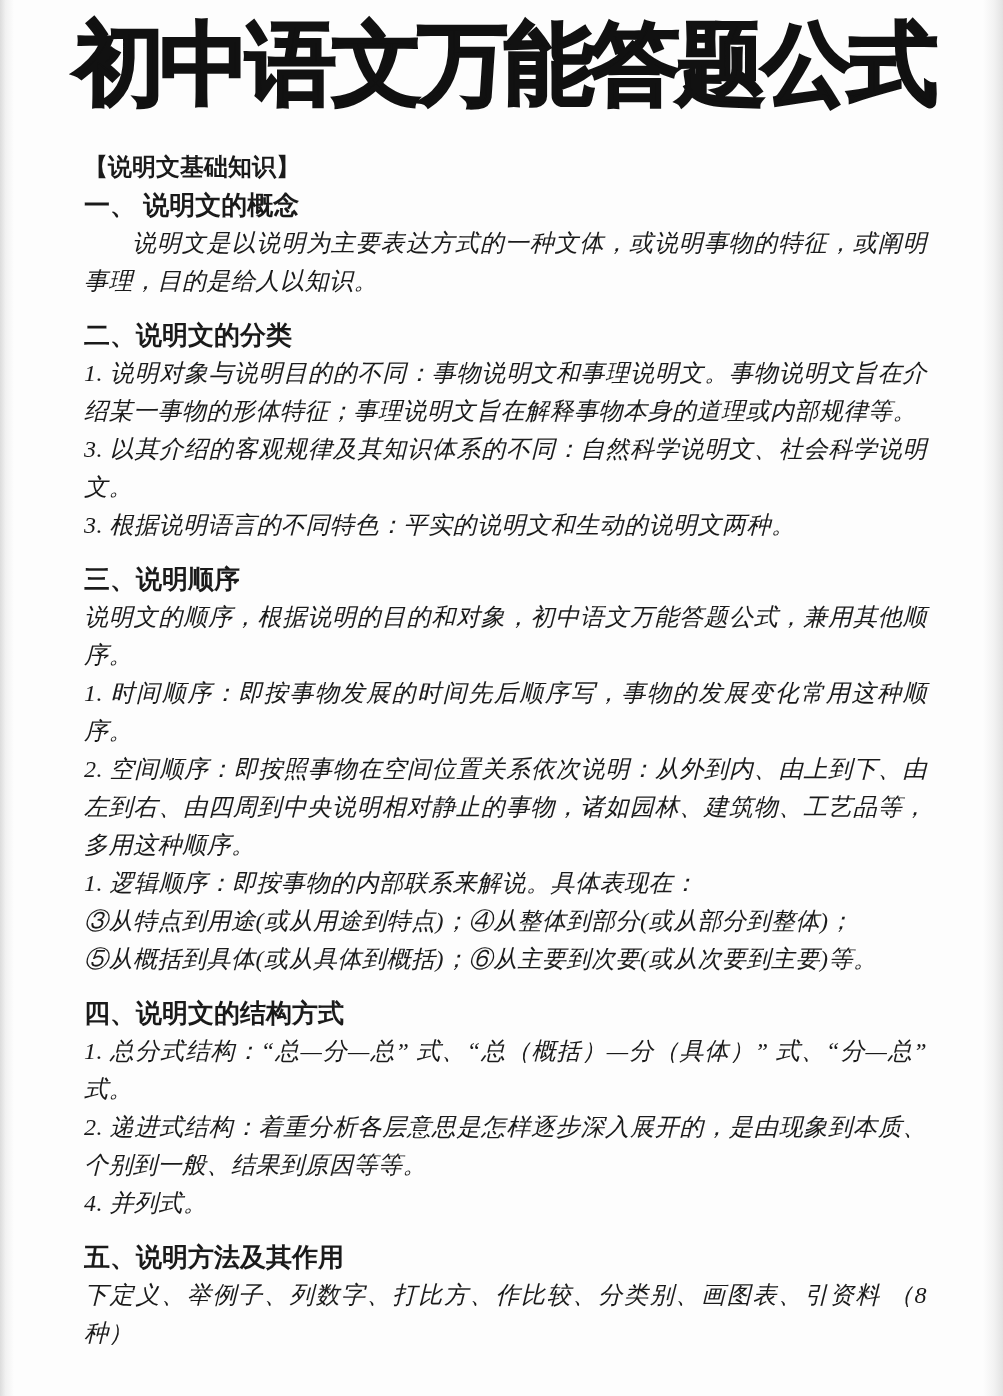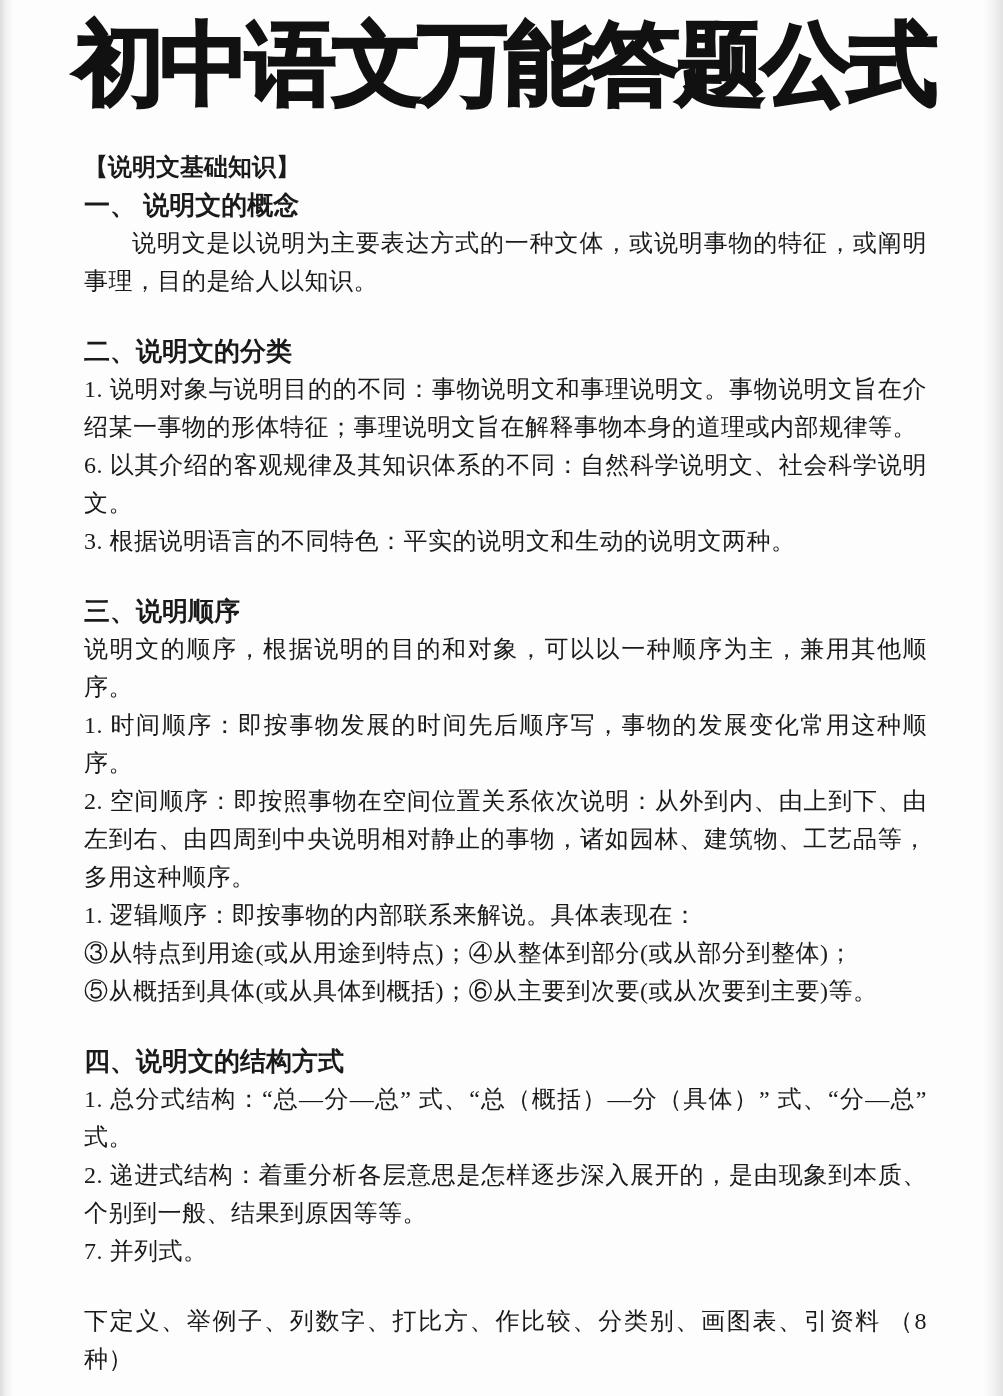--- a/index.html
+++ b/index.html
@@ -50,34 +50,35 @@
     -webkit-text-stroke: 2.5px #111;
   }
   .tag-header {
     margin-top: 30px;
     font-family: Liberation Serif, serif;
     font-weight: bold;
     font-size: 24px;
     line-height: 38px;
   }
   .section { margin: 0; }
-  .section + .section { margin-top: 32px; }
+  .section + .section { margin-top: 16px; }
   .section-heading {
     margin: 0;
     font-family: "Liberation Sans", "DejaVu Sans", sans-serif;
     font-weight: bold;
     font-size: 26px;
     line-height: 38px;
   }
   .para {
     margin: 0;
     font-size: 24px;
     line-height: 38px;
     text-align: justify;
     letter-spacing: 0.5px;
+    font-style: italic;
   }
   .para.indent { text-indent: 2em; }
 </style>
 </head>
 <body>
 
 <div class="page">
   <div class="edge edge-left"></div>
   <div class="edge edge-right"></div>
 
@@ -88,40 +89,41 @@
     <div class="tag-header">【说明文基础知识】</div>
 
     <div class="section">
       <h2 class="section-heading">一、 说明文的概念</h2>
       <p class="para indent">说明文是以说明为主要表达方式的一种文体，或说明事物的特征，或阐明事理，目的是给人以知识。</p>
     </div>
 
     <div class="section">
       <h2 class="section-heading">二、说明文的分类</h2>
       <p class="para">1. 说明对象与说明目的的不同：事物说明文和事理说明文。事物说明文旨在介绍某一事物的形体特征；事理说明文旨在解释事物本身的道理或内部规律等。</p>
-      <p class="para">6. 以其介绍的客观规律及其知识体系的不同：自然科学说明文、社会科学说明文。</p>
+      <p class="para">3. 以其介绍的客观规律及其知识体系的不同：自然科学说明文、社会科学说明文。</p>
       <p class="para">3. 根据说明语言的不同特色：平实的说明文和生动的说明文两种。</p>
     </div>
 
     <div class="section">
       <h2 class="section-heading">三、说明顺序</h2>
-      <p class="para">说明文的顺序，根据说明的目的和对象，可以以一种顺序为主，兼用其他顺序。</p>
+      <p class="para">说明文的顺序，根据说明的目的和对象，初中语文万能答题公式，兼用其他顺序。</p>
       <p class="para">1. 时间顺序：即按事物发展的时间先后顺序写，事物的发展变化常用这种顺序。</p>
       <p class="para">2. 空间顺序：即按照事物在空间位置关系依次说明：从外到内、由上到下、由左到右、由四周到中央说明相对静止的事物，诸如园林、建筑物、工艺品等，多用这种顺序。</p>
       <p class="para">1. 逻辑顺序：即按事物的内部联系来解说。具体表现在：</p>
       <p class="para">③从特点到用途(或从用途到特点)；④从整体到部分(或从部分到整体)；</p>
       <p class="para">⑤从概括到具体(或从具体到概括)；⑥从主要到次要(或从次要到主要)等。</p>
     </div>
 
     <div class="section">
       <h2 class="section-heading">四、说明文的结构方式</h2>
       <p class="para">1. 总分式结构：“总—分—总” 式、“总（概括）—分（具体）” 式、“分—总” 式。</p>
       <p class="para">2. 递进式结构：着重分析各层意思是怎样逐步深入展开的，是由现象到本质、个别到一般、结果到原因等等。</p>
-      <p class="para">7. 并列式。</p>
+      <p class="para">4. 并列式。</p>
     </div>
 
     <div class="section">
+      <h2 class="section-heading">五、说明方法及其作用</h2>
       <p class="para">下定义、举例子、列数字、打比方、作比较、分类别、画图表、引资料 （8种）</p>
 
     </div>
 
   </div>
 </div>
 
 </body></html>

